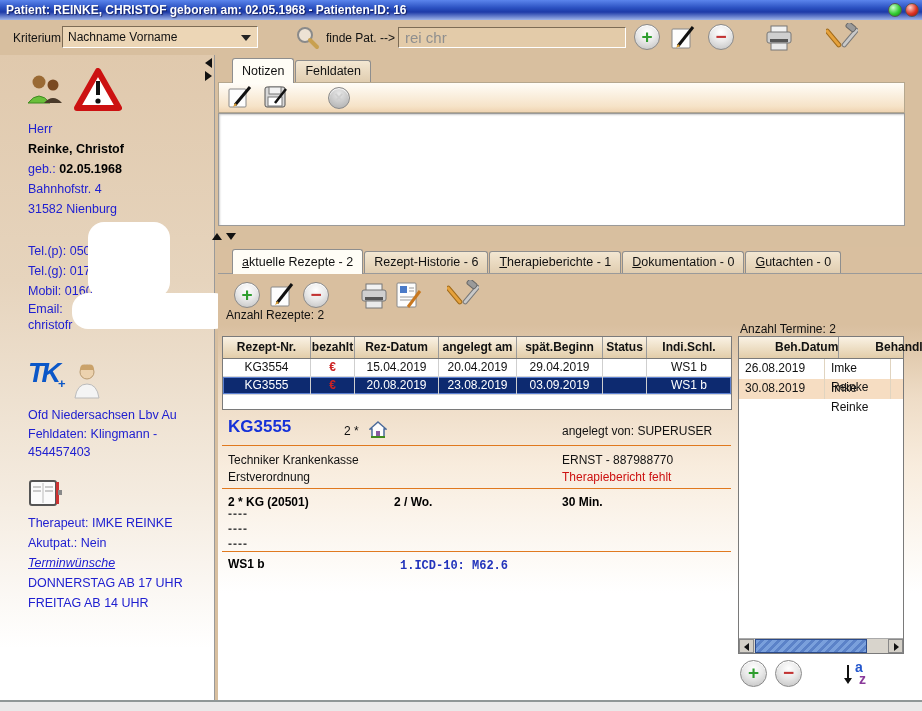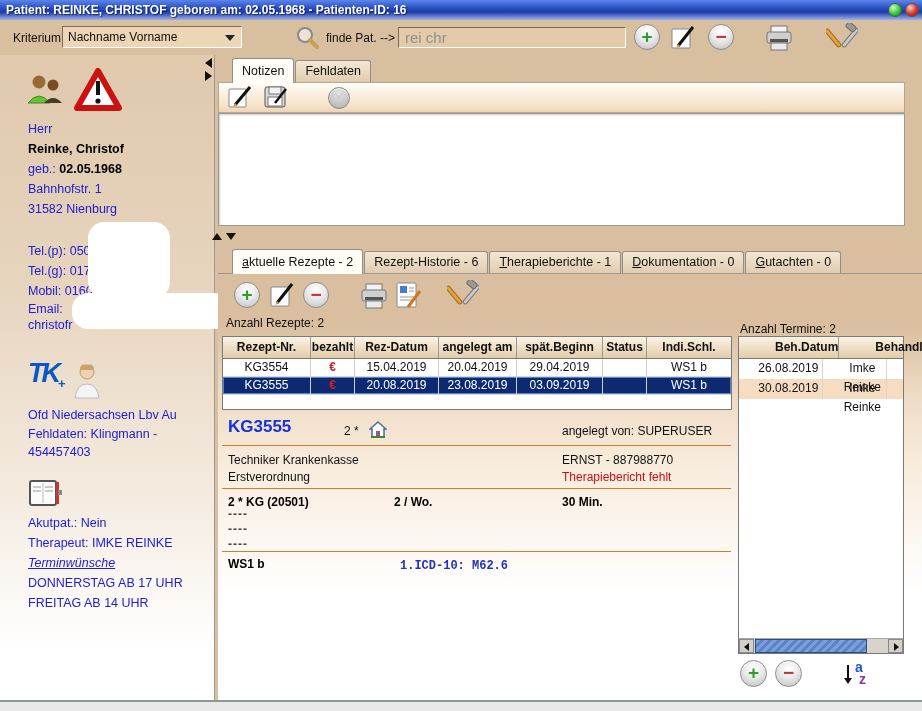--- a/index.html
+++ b/index.html
@@ -13,21 +13,21 @@
     color:#fff; font-weight:bold; font-size:12px; line-height:20px; padding-left:6px;
     text-shadow:1px 1px 1px rgba(0,0,40,.6); }
   .winbtn { position:absolute; top:3px; width:14px; height:14px; border-radius:50%；border:1px solid #444; }
   .winbtn { border:1px solid #555; border-radius:50%; }
   #btn-min { right:20px; background:radial-gradient(circle at 35% 30%,#ccffcc,#33cc33 55%,#117711); }
   #btn-close { right:3px; background:radial-gradient(circle at 35% 30%,#ffd0c8,#dd3322 55%,#881111); }
 
   
   #toolbar { position:absolute; left:0; top:20px; width:922px; height:35px; background:#d8bf9f; }
   #toolbar .lbl { position:absolute; top:11px; font-size:12px; color:#111; }
-  #kriterium-select { position:absolute; left:62px; top:6px; width:180px; height:22px;
+  #kriterium-select { position:absolute; left:62px; top:6px; width:196px; height:22px;
     background:#ecd6b6; border-top:1px solid #7d6c55; border-left:1px solid #7d6c55;
     border-bottom:1px solid #fff; border-right:1px solid #fff;
     line-height:20px; padding-left:5px; cursor:default; }
   #kriterium-select .arrow { position:absolute; right:6px; top:8px; width:0; height:0;
     border-left:5px solid transparent; border-right:5px solid transparent; border-top:6px solid #222; }
   #search-input { position:absolute; left:398px; top:7px; width:228px; height:21px;
     background:#e3cba9; border:none;
     border-top:1px solid #7d6c55; border-left:1px solid #7d6c55;
     border-bottom:1px solid #fff; border-right:1px solid #fff;
     color:#8f8f8f; font-size:15px; padding-left:6px; font-family:inherit; }
@@ -89,21 +89,21 @@
   .c0{width:88px;} .c1{width:44px;} .c2{width:84px;} .c3{width:78px;} .c4{width:86px;} .c5{width:44px;} .c6{width:84px; border-right:none!important;}
   .euro { color:#cc2222; font-weight:bold; }
 
   
   #termine-box { position:absolute; left:520px; top:89px; width:166px; height:318px;
     background:#fff; border:1px solid #7a7a7a; }
   .tt-row { display:flex; }
   .tt-h { height:22px; background:linear-gradient(180deg,#faf2e4,#e2cda9); border-bottom:1px solid #7a7a7a; }
   .tt-h .c { line-height:21px; font-weight:bold; font-size:12px; border-right:1px solid #9a9a9a; text-align:center;margin-left:36px; }
   .tt-r { height:20px; }
-  .tt-r .c { line-height:19px; font-size:12px; border-right:1px solid #e0d4c0; padding-left:16px;text-align:center; }
+  .tt-r .c { line-height:19px; font-size:12px; border-right:1px solid #e0d4c0; padding-left:6px; }
   .tt-r.alt { background:#f6ddc2; }
   .t0{width:86px;} .t1{width:66px;} .t2{width:12px; border-right:none!important;}
 
   
   #hscroll { position:absolute; left:0; bottom:0; width:164px; height:15px; background:#d8d4cc; border-top:1px solid #aaa; }
   .sb-btn { position:absolute; top:0; width:15px; height:14px; background:#d4d0c8; border:1px solid #888; }
   .sb-btn .tri { position:absolute; top:3px; width:0; height:0; border-top:4px solid transparent; border-bottom:4px solid transparent; }
   #sb-left { left:0; } #sb-left .tri { left:4px; border-right:5px solid #111; }
   #sb-right { right:0; } #sb-right .tri { left:5px; border-left:5px solid #111; }
   #sb-thumb { position:absolute; left:16px; top:0; width:112px; height:14px;
@@ -202,21 +202,21 @@
           <polygon points="24,3 45,40 3,40" fill="#fff" stroke="#cc1111" stroke-width="6" stroke-linejoin="round"></polygon>
           <rect x="22" y="13" width="4" height="14" fill="#111"></rect>
           <circle cx="24" cy="33" r="2.6" fill="#111"></circle>
         </svg>
       </span>
     </div>
     <div class="line blue">Herr</div>
     <div class="line bold">Reinke, Christof</div>
     <div class="line"><span class="blue">geb.:</span>
       <span class="bold">02.05.1968</span></div>
-    <div class="line blue">Bahnhofstr. 1</div>
+    <div class="line blue">Bahnhofstr. 4</div>
     <div class="line blue">31582 Nienburg</div>
     <div style="height:22px;"></div>
     <div class="line blue">Tel.(p): 050</div>
     <div class="line blue">Tel.(g): 0178</div>
     <div class="line blue">Mobil: 0160</div>
     <div class="line blue" style="height:16px; line-height:16px;">Email:</div>
     <div class="line blue" style="height:16px; line-height:16px;">christofr</div>
     <div id="tk-row">
       <span id="tk-logo">TK<sub>+</sub></span>
       <span>
@@ -235,22 +235,22 @@
         <rect x="2" y="2" width="26" height="24" rx="2" fill="#fbfbfb" stroke="#555" stroke-width="2"></rect>
         <line x1="15" y1="4" x2="15" y2="24" stroke="#bbb"></line>
         <line x1="5" y1="8" x2="13" y2="8" stroke="#999"></line>
           <line x1="5" y1="12" x2="13" y2="12" stroke="#999"></line>
         <line x1="17" y1="8" x2="25" y2="8" stroke="#999"></line>
           <line x1="17" y1="12" x2="25" y2="12" stroke="#999"></line>
         <rect x="28" y="3" width="3" height="22" fill="#cc3333"></rect>
         <rect x="30" y="11" width="4" height="5" fill="#888"></rect>
       </svg>
     </div>
+    <div class="line blue">Therapeut: IMKE REINKE</div>
     <div class="line blue">Akutpat.: Nein</div>
-    <div class="line blue">Therapeut: IMKE REINKE</div>
     <div class="line blue" style="font-style:italic; text-decoration:underline;">Terminwünsche</div>
     <div class="line blue">DONNERSTAG AB 17 UHR</div>
     <div class="line blue">FREITAG AB 14 UHR</div>
   </div>
 
   <div class="redact" style="left:88px; top:222px; width:82px; height:76px;"></div>
   <div class="redact" style="left:72px; top:293px; width:158px; height:36px;"></div>
 
   <div class="split-arrow" style="left:205px; top:58px; border-top:5px solid transparent; border-bottom:5px solid transparent; border-right:7px solid #111;"></div>
   <div class="split-arrow" style="left:205px; top:71px; border-top:5px solid transparent; border-bottom:5px solid transparent; border-left:7px solid #111;"></div>
@@ -330,21 +330,21 @@
       </span>
       <span class="icon-btn" style="left:229px; top:6px;">
         <svg width="32" height="30" viewBox="0 0 32 30">
           <rect x="5" y="4" width="4" height="22" rx="2" transform="rotate(-40 7 15)" fill="#e6a23c" stroke="#a06a1a"></rect>
           <rect x="22" y="3" width="4" height="23" rx="2" transform="rotate(40 24 15)" fill="#c9c9c9" stroke="#777"></rect>
           <rect x="20" y="1" width="10" height="6" rx="2" transform="rotate(40 25 4)" fill="#9a9a9a" stroke="#666"></rect>
         </svg>
       </span>
     </div>
 
-    <span class="count-label" style="left:8px; top:69px;">Anzahl Rezepte: 2</span>
+    <span class="count-label" style="left:8px; top:61px;">Anzahl Rezepte: 2</span>
     <span class="count-label" style="left:522px; top:75px;text-align:center;">Anzahl Termine: 2</span>
 
     <div id="rezepte-table">
       <div class="rt-row rt-h">
         <div class="c c0">Rezept-Nr.</div>
         <div class="c c1">bezahlt</div>
         <div class="c c2">Rez-Datum</div>
         <div class="c c3">angelegt am</div>
         <div class="c c4">spät.Beginn</div>
         <div class="c c5">Status</div>

